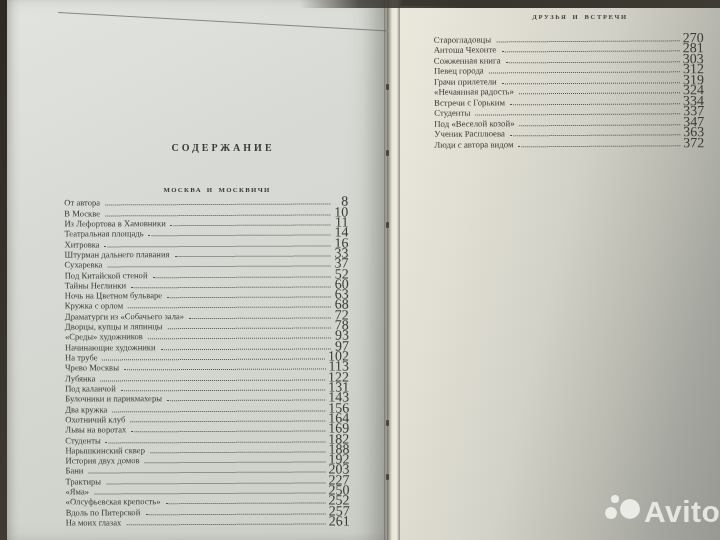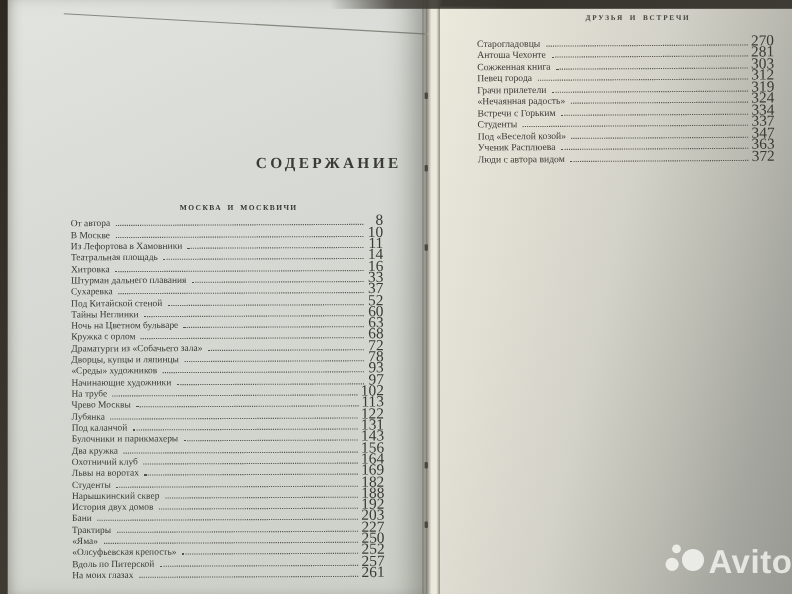--- a/index.html
+++ b/index.html
@@ -16,21 +16,21 @@
     box-shadow: inset 9px 0 12px -7px rgba(70,66,58,0.45),
                 inset -26px 0 24px -14px rgba(98,100,92,0.55);
   }
   .lp-rule {
     position:absolute; left:52px; top:12px; width:336px; height:1px;
     background:#6a6961; transform:rotate(3.2deg); transform-origin:left top;
     opacity:.75;
   }
   .lp-title {
     position:absolute; left:75px; top:142px; width:284px;
-    text-align:right; font-weight:bold; font-size:14px; letter-spacing:3px;
+    text-align:center; font-weight:bold; font-size:10px; letter-spacing:3px;
   }
   .lp-intro { position:absolute; left:59px; top:169px; width:284px; font-style:italic; }
   .lp-section {
     position:absolute; left:69px; top:186px; width:284px; text-align:center;
     font-weight:bold; font-size:6.8px; letter-spacing:1.3px; word-spacing:2px;
   }
   .lp-entries { position:absolute; left:59px; top:197px; width:284px; transform:rotate(-0.25deg); }
   .lp-folio { position:absolute; left:59px; top:552px; width:284px; text-align:left; font-size:8.8px; }
   
   .toc-row { display:flex; align-items:flex-end; height:10.32px; font-size:8.6px; }

